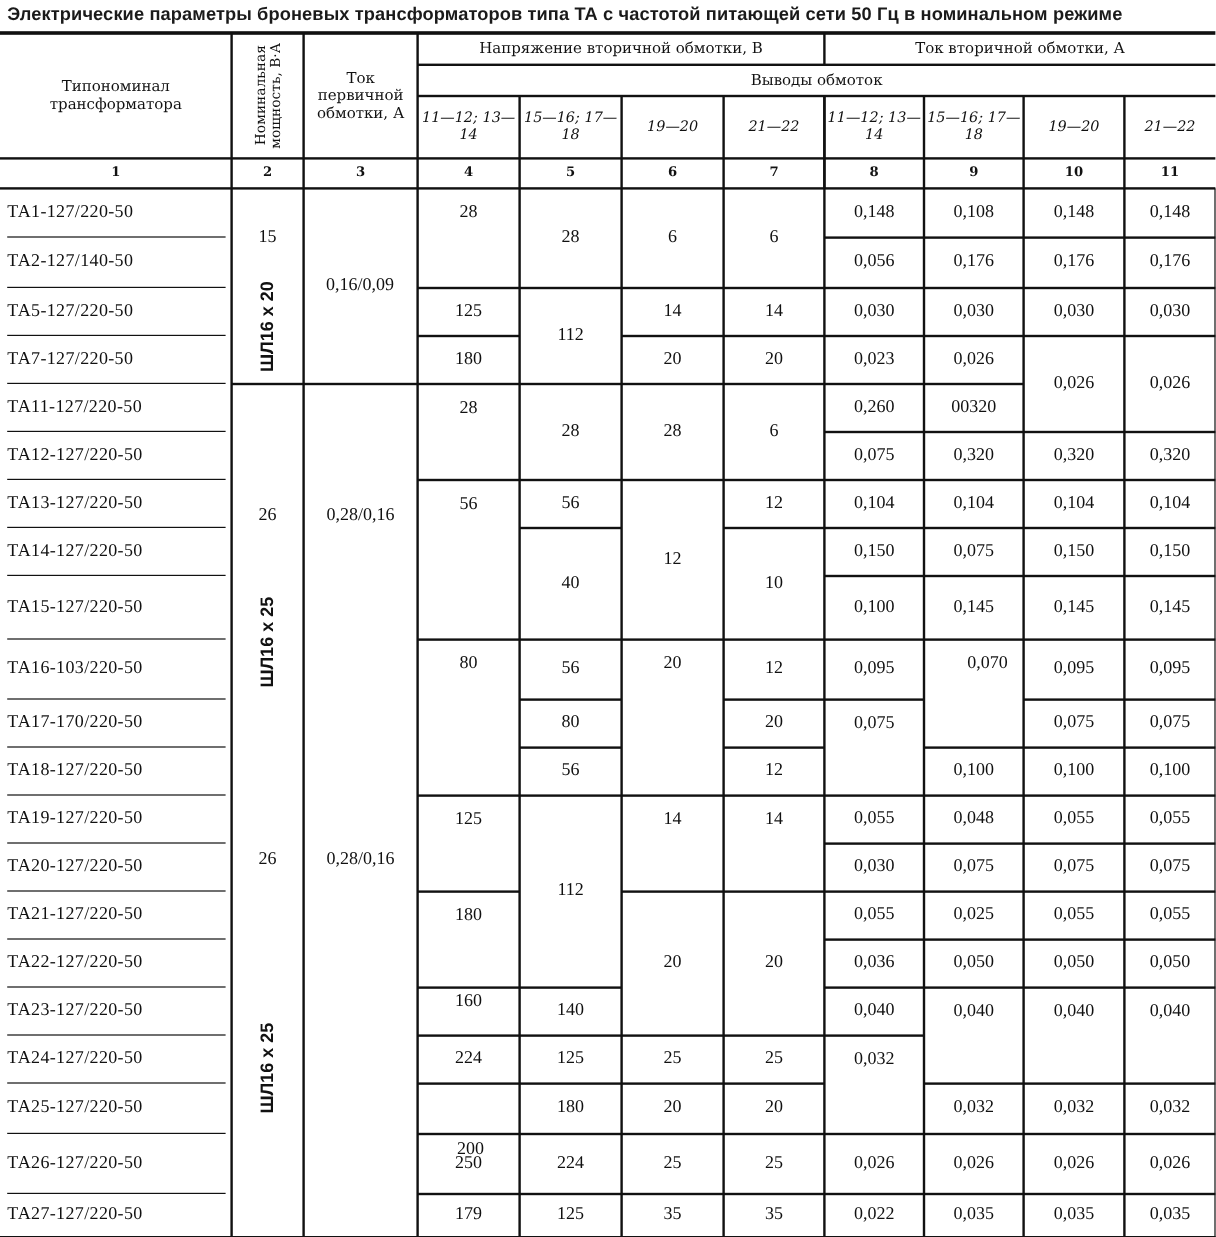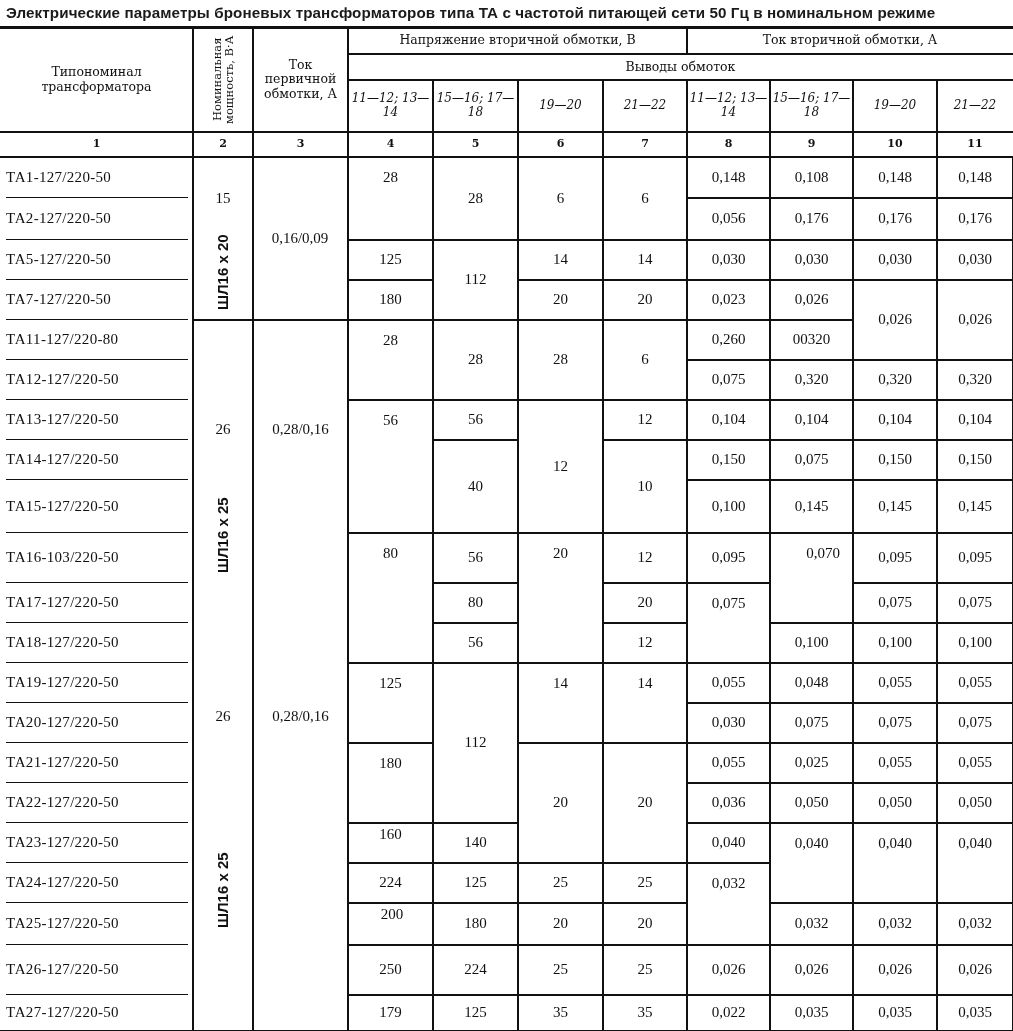--- a/index.html
+++ b/index.html
@@ -115,33 +115,33 @@
     <div class="vl" style="left: 686px; top: 80px; height: 77px;"></div>
     <div class="vl" style="left: 769px; top: 80px; height: 77px;"></div>
     <div class="vl" style="left: 852px; top: 80px; height: 77px;"></div>
     <div class="vl" style="left: 936px; top: 80px; height: 77px;"></div>
     <div class="vl" style="left: 686px; top: 80px; height: 77px;"></div>
     <div class="c name" style="left: 0px; top: 157px; width: 193px; height: 41px;">
       <span>ТА1-127/220-50</span>
     </div>
     <div class="hl" style="left: 6px; top: 197px; width: 182px; border-top-width: 1.5px;"></div>
     <div class="c name" style="left: 0px; top: 198px; width: 193px; height: 42px;">
-      <span>ТА2-127/220-50</span>
+      <span>ТА2-127/140-50</span>
     </div>
     <div class="hl" style="left: 6px; top: 239px; width: 182px; border-top-width: 1.5px;"></div>
     <div class="c name" style="left: 0px; top: 240px; width: 193px; height: 40px;">
       <span>ТА5-127/220-50</span>
     </div>
     <div class="hl" style="left: 6px; top: 279px; width: 182px; border-top-width: 1.5px;"></div>
     <div class="c name" style="left: 0px; top: 280px; width: 193px; height: 40px;">
       <span>ТА7-127/220-50</span>
     </div>
     <div class="hl" style="left: 6px; top: 319px; width: 182px; border-top-width: 1.5px;"></div>
     <div class="c name" style="left: 0px; top: 320px; width: 193px; height: 40px;">
-      <span>ТА11-127/220-80</span>
+      <span>ТА11-127/220-50</span>
     </div>
     <div class="hl" style="left: 6px; top: 359px; width: 182px; border-top-width: 1.5px;"></div>
     <div class="c name" style="left: 0px; top: 360px; width: 193px; height: 40px;">
       <span>ТА12-127/220-50</span>
     </div>
     <div class="hl" style="left: 6px; top: 399px; width: 182px; border-top-width: 1.5px;"></div>
     <div class="c name" style="left: 0px; top: 400px; width: 193px; height: 40px;">
       <span>ТА13-127/220-50</span>
     </div>
     <div class="hl" style="left: 6px; top: 439px; width: 182px; border-top-width: 1.5px;"></div>
@@ -151,21 +151,21 @@
     <div class="hl" style="left: 6px; top: 479px; width: 182px; border-top-width: 1.5px;"></div>
     <div class="c name" style="left: 0px; top: 480px; width: 193px; height: 53px;">
       <span>ТА15-127/220-50</span>
     </div>
     <div class="hl" style="left: 6px; top: 532px; width: 182px; border-top-width: 1.5px;"></div>
     <div class="c name" style="left: 0px; top: 533px; width: 193px; height: 50px;">
       <span>ТА16-103/220-50</span>
     </div>
     <div class="hl" style="left: 6px; top: 582px; width: 182px; border-top-width: 1.5px;"></div>
     <div class="c name" style="left: 0px; top: 583px; width: 193px; height: 40px;">
-      <span>ТА17-127/220-50</span>
+      <span>ТА17-170/220-50</span>
     </div>
     <div class="hl" style="left: 6px; top: 622px; width: 182px; border-top-width: 1.5px;"></div>
     <div class="c name" style="left: 0px; top: 623px; width: 193px; height: 40px;">
       <span>ТА18-127/220-50</span>
     </div>
     <div class="hl" style="left: 6px; top: 662px; width: 182px; border-top-width: 1.5px;"></div>
     <div class="c name" style="left: 0px; top: 663px; width: 193px; height: 40px;">
       <span>ТА19-127/220-50</span>
     </div>
     <div class="hl" style="left: 6px; top: 702px; width: 182px; border-top-width: 1.5px;"></div>
@@ -262,21 +262,21 @@
     </div>
     <div class="hl" style="left: 348px; top: 822px; width: 85px;"></div>
     <div class="c " style="left: 348px; top: 823px; width: 85px; height: 24px;">
       <span>160</span>
     </div>
     <div class="hl" style="left: 348px; top: 862px; width: 85px;"></div>
     <div class="c " style="left: 348px; top: 863px; width: 85px; height: 40px;">
       <span>224</span>
     </div>
     <div class="hl" style="left: 348px; top: 902px; width: 85px;"></div>
-    <div class="c " style="left: 348px; top: 894px; width: 88px; height: 42px;">
+    <div class="c " style="left: 348px; top: 938px; width: 88px; height: 42px;">
       <span>200</span>
     </div>
     <div class="hl" style="left: 348px; top: 944px; width: 85px;"></div>
     <div class="c " style="left: 348px; top: 945px; width: 85px; height: 50px;">
       <span>250</span>
     </div>
     <div class="hl" style="left: 348px; top: 994px; width: 85px;"></div>
     <div class="c " style="left: 348px; top: 995px; width: 85px; height: 36px;">
       <span>179</span>
     </div>

